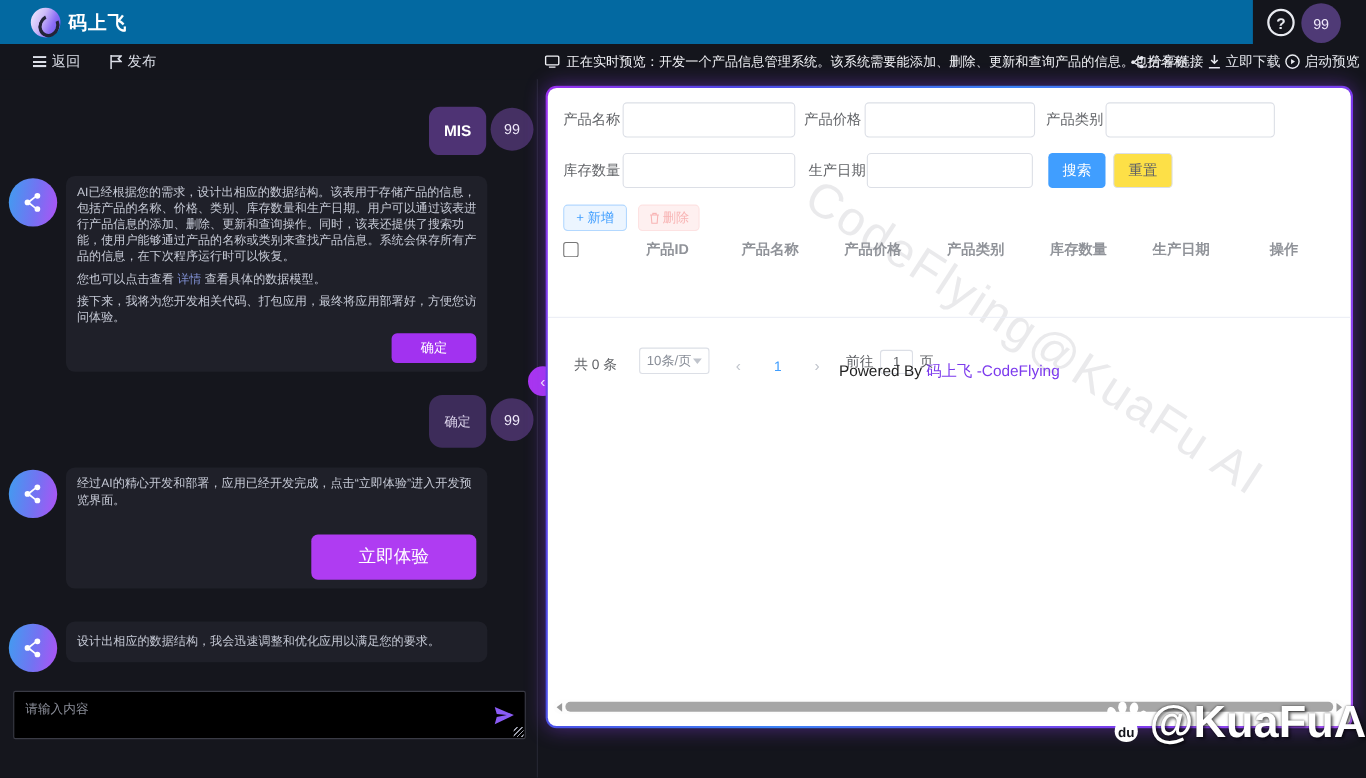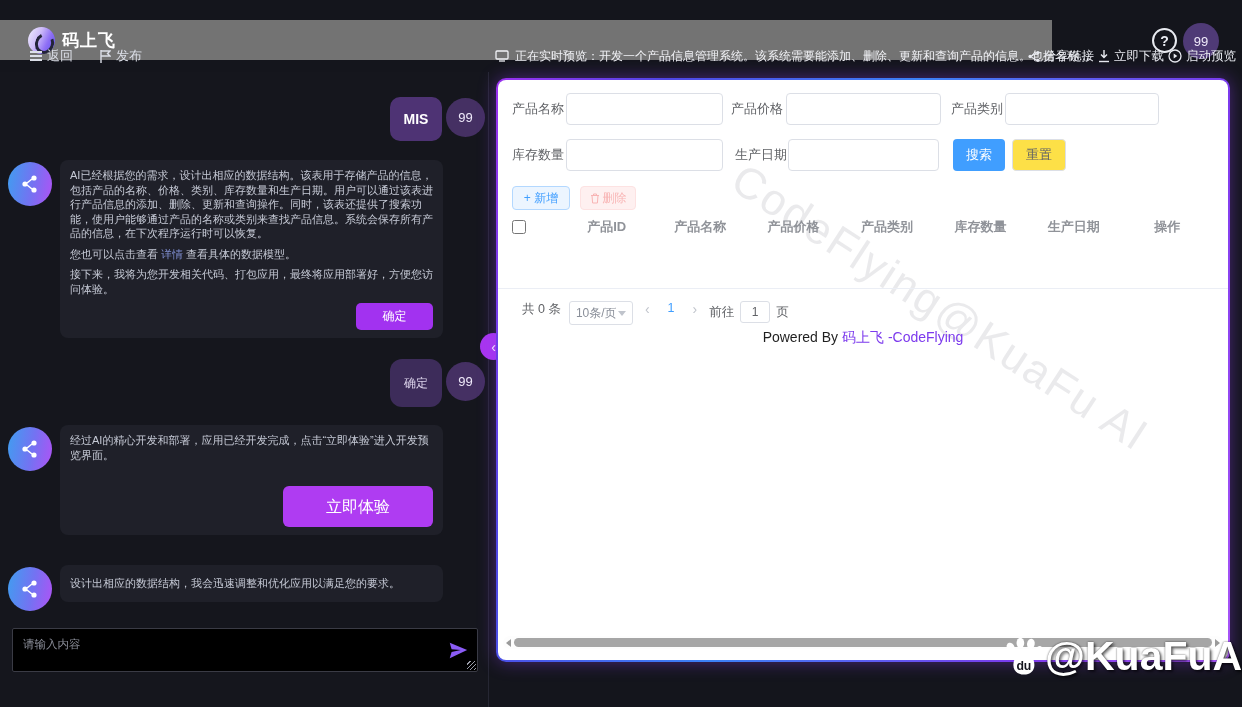--- a/index.html
+++ b/index.html
@@ -1,21 +1,21 @@
 <!DOCTYPE html>
 <html><head>
 <meta charset="utf-8">
 <style>
   * { margin:0; padding:0; box-sizing:border-box; }
   html,body { width:1242px; height:707px; }
   body { font-family:"Liberation Sans","DejaVu Sans",sans-serif; background:#14151c; overflow:hidden; position:relative; color:#e8eaf0; }
   #app { position:absolute; inset:0; }
 
   
-  .topbar { position:absolute; left:0; top:0; width:1052px; height:40px; background:#737373;margin-top:20px; }
+  .topbar { position:absolute; left:0; top:0; width:1139px; height:40px; background:#0369a1; }
   .logo { position:absolute; left:28px; top:7px; width:27px; height:27px; border-radius:50%;
           background:linear-gradient(115deg,#f2f0ff 0%,#cdbbf8 38%,#8d6ef5 68%,#5a54e8 100%); }
   .logo::after { content:""; position:absolute; left:7px; top:6px; width:13px; height:15px;
           border:3px solid #232438; border-radius:50% 50% 50% 50%; border-top-color:transparent; transform:rotate(20deg); }
   .app-title { position:absolute; left:62px; top:9px; font-size:17px; font-weight:bold; color:#fff; letter-spacing:1px; }
   .help-circle { position:absolute; left:1152px; top:8px; width:25px; height:25px; border:2px solid #e8eaf0; border-radius:50%;
           color:#e8eaf0; font-size:14px; font-weight:bold; display:flex; align-items:center; justify-content:center; }
   .credit-badge { position:absolute; left:1183px; top:3px; width:36px; height:36px; border-radius:50%; background:#4f3a76;
           color:#efe9fa; font-size:13px; display:flex; align-items:center; justify-content:center; }
 
@@ -80,21 +80,21 @@
           border-radius:4px; font-size:12px; text-align:center; line-height:22px; cursor:pointer; }
   .btn-del { position:absolute; left:82px; top:106px; width:56px; height:24px; background:#fef0f0; border:1px solid #fde2e2; color:#f8b4b4;
           border-radius:4px; font-size:12px; display:flex; align-items:center; justify-content:center; gap:3px; cursor:pointer; }
   .thead { position:absolute; left:0; top:133px; width:730px; height:28px; display:flex; align-items:center; padding:0 14px;
           font-weight:bold; color:#909399; }
   .th-cb { width:48px; display:flex; align-items:center; }
   .th-cb input { width:14px; height:14px; accent-color:#409eff; }
   .th { flex:1; text-align:center; }
   .empty-text { position:absolute; left:0; top:174px; width:730px; text-align:center; color:#909399; font-size:12.5px; }
   .t-divider { position:absolute; left:0; top:208px; width:730px; height:1px; background:#ebeef5; }
-  .pagination { position:absolute; left:24px; top:221px; height:26px; display:flex; align-items:flex-start; gap:8px; font-size:12.5px; color:#606266; }
+  .pagination { position:absolute; left:24px; top:234px; height:26px; display:flex; align-items:flex-end; gap:20px; font-size:12.5px; color:#606266; }
   .pg-select { width:64px; height:24px; border:1px solid #dcdfe6; border-radius:3px; display:flex; align-items:center;
           justify-content:space-between; padding:0 6px; color:#8a8f99; font-size:12px; cursor:pointer; }
   .chev-down { width:0; height:0; border-left:4px solid transparent; border-right:4px solid transparent; border-top:5px solid #c0c4cc; }
   .pg-arrow { color:#c0c4cc; font-size:14px; cursor:pointer; padding:0 4px; }
   .pg-page { color:#409eff; padding:0 6px; cursor:pointer; }
   .pg-goto { display:flex; align-items:center; gap:6px; }
   .pg-goto input { width:30px; height:22px; border:1px solid #dcdfe6; border-radius:3px; text-align:center; font-size:12px; color:#606266; outline:none; }
   .powered { position:absolute; left:0; top:249px; width:730px; text-align:center; font-size:14px; color:#1f1f1f; }
   .powered a { color:#7c3aed; text-decoration:none; cursor:pointer; }
   .panel-watermark { position:absolute; left:252px; top:74px; font-size:44px; color:rgba(140,140,150,0.18); white-space:nowrap;

